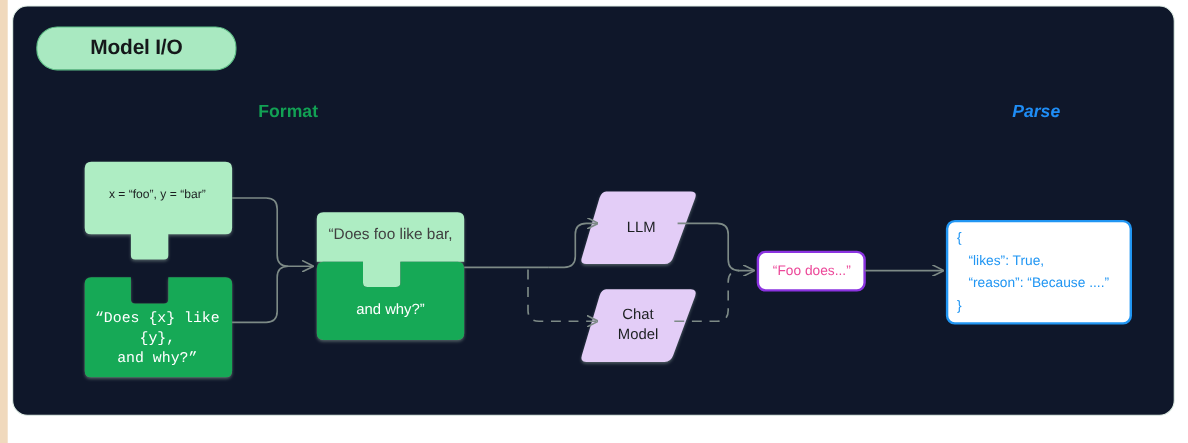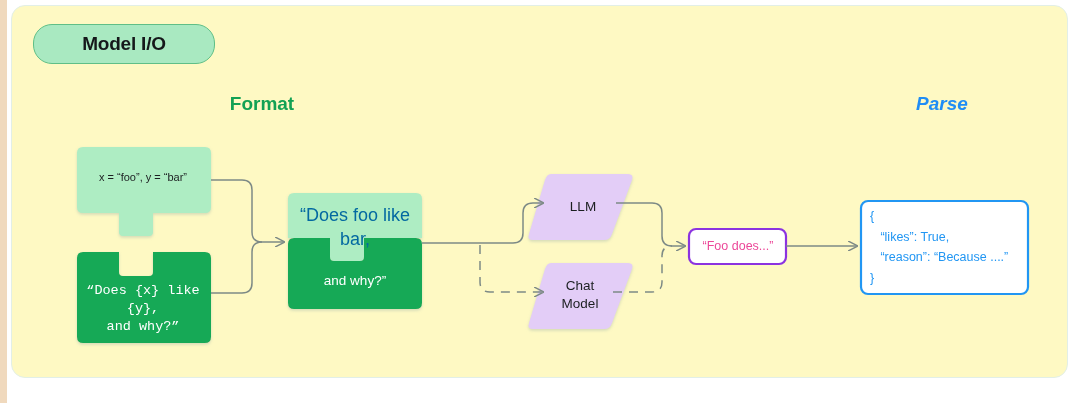--- a/index.html
+++ b/index.html
@@ -50,21 +50,21 @@
   #model-io-pill .pill-label {
     font-size: 19px;
     font-weight: bold;
     color: #15181a;
     letter-spacing: -0.2px;
   }
 
   
   .col-header {
     position: absolute;
-    font-size: 19px;
+    font-size: 16px;
     font-weight: bold;
     text-align: center;
   }
   #header-format { left: 150px; top: 87px; width: 200px; color: #12a154; }
   #header-predict{ left: 530px; top: 87px; width: 200px; color: #a855f7; }
   #header-parse  { left: 830px; top: 87px; width: 200px; color: #1f8df5; }
 
   
   #diagram-svg {
     position: absolute;
@@ -83,21 +83,21 @@
   #text-vars {
     left: 72px; top: 170px; width: 142px;
     font-size: 11px; color: #1c1f21;
   }
   #text-template {
     left: 68px; top: 282px; width: 150px;
     font-size: 13.5px; color: #ffffff; font-family: Liberation Mono, monospace;
   }
   #text-merged-top {
     left: 286px; top: 203px; width: 138px;
-    font-size: 18px; color: #0369a1;
+    font-size: 14px; color: #404040;
   }
   #text-merged-bottom {
     left: 286px; top: 272px; width: 138px;
     font-size: 13.5px; color: #ffffff;
   }
   #text-llm {
     left: 543px; top: 198px; width: 80px;
     font-size: 13.5px; color: #1c1f21;
   }
   #text-chatmodel {
@@ -116,21 +116,21 @@
     line-height: 1.65;
     text-align: left;
     white-space: pre;
   }
 </style>
 </head>
 <body>
 
 <div id="left-strip"></div>
 
-<div id="diagram-card" style="background: #fef9c3;">
+<div id="diagram-card" style="background: #0f172a;">
 
   <div id="model-io-pill" style="background: rgb(169, 233, 193); border-color: rgb(95, 191, 135);">
     <span class="pill-label">Model I/O</span>
   </div>
 
   <div class="col-header" id="header-format" style="color: rgb(18, 161, 84);">Format</div>
   <div class="col-header" id="header-parse" style="color: rgb(31, 141, 245); font-style: italic;">Parse</div>
 
 </div>
 

